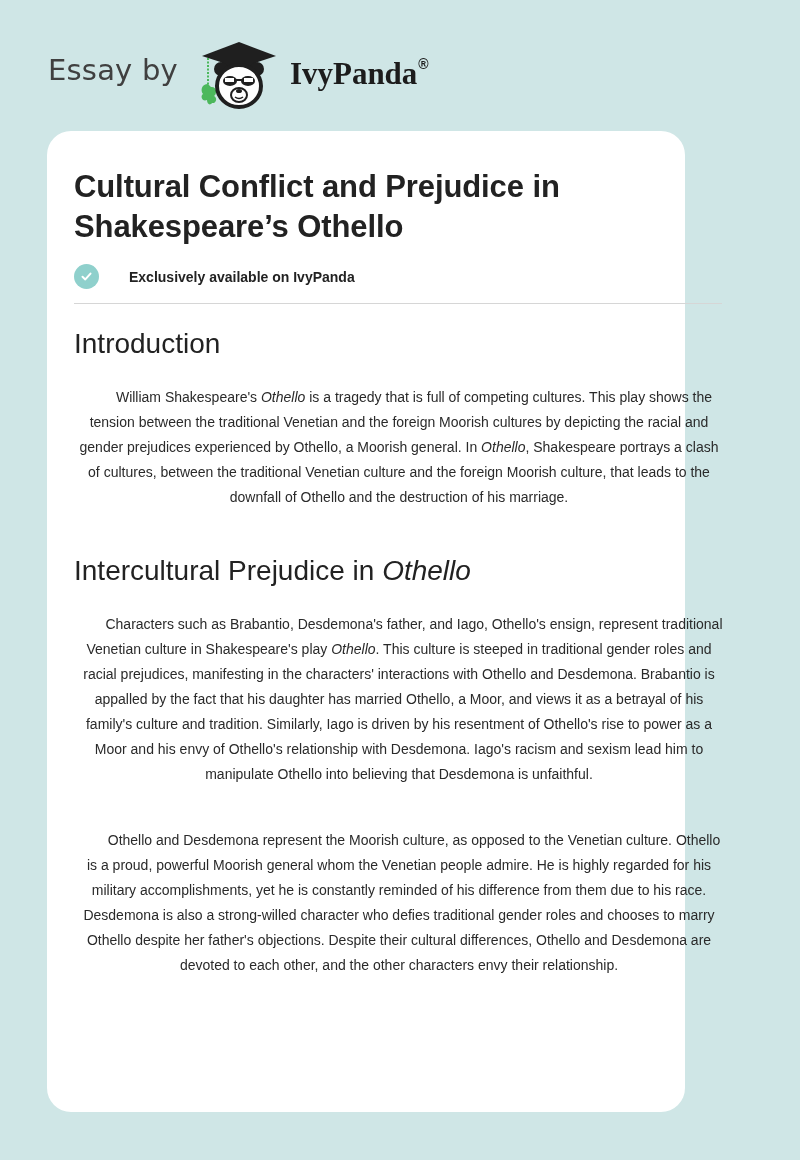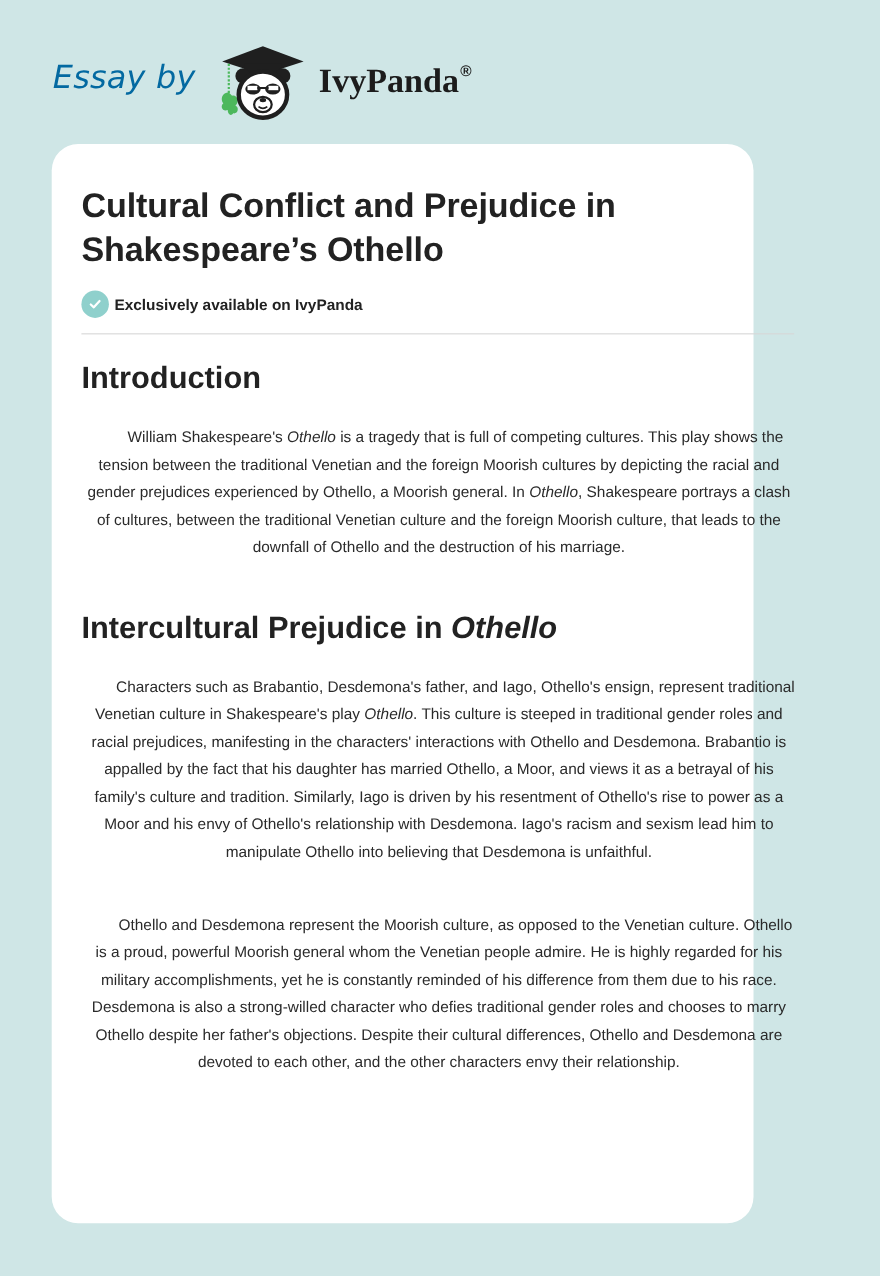--- a/index.html
+++ b/index.html
@@ -14,25 +14,24 @@
   .brand {
     position: absolute;
     left: 48px; top: 36px;
     height: 76px;
     display: flex;
     align-items: center;
   }
   .brand-prefix {
     font-family: "DejaVu Sans", sans-serif;
     font-size: 29px;
-    color: #0369a1;
+    color: #404040;
     letter-spacing: 0.2px;
     margin-right: 18px;
     margin-top: -8px;
-    font-style: italic;
   }
   .brand-logo { width: 86px; height: 76px; margin-right: 8px; }
   .brand-name {
     font-family: "Liberation Serif", serif;
     font-weight: bold;
     font-size: 31px;
     color: #1c1c1c;
     margin-top: 0px;
     text-align: right;
   }
@@ -56,21 +55,21 @@
     width: 640px;
     font-size: 31px;
     font-weight: bold;
     line-height: 40px;
     color: #222222;
     letter-spacing: -0.1px;
   }
   .badge {
     position: absolute;
     left: 27px; top: 133px;
-    display: flex; align-items: center;
+    display: flex; align-items: center; gap: 25px;
   }
   .badge-icon {
     width: 25px; height: 25px;
     border-radius: 50%;
     background: #8fd0cc;
     display: flex; align-items: center; justify-content: center;
     margin-right: 5px;
   }
   .badge-label {
     font-size: 14px;
@@ -80,21 +79,21 @@
   .divider {
     position: absolute;
     left: 27px; top: 172px;
     width: 648px; height: 1px;
     background: #d6d6d6;
   }
   .h2 {
     position: absolute;
     left: 27px;
     font-size: 28px;
-    font-weight: bold;
+    font-weight: normal;
     color: #222;
     line-height: 34px;
   }
   .h2 .em { font-style: italic; }
   .para {
     position: absolute;
     left: 27px;
     width: 650px;
     font-size: 14px;
     line-height: 25px;

